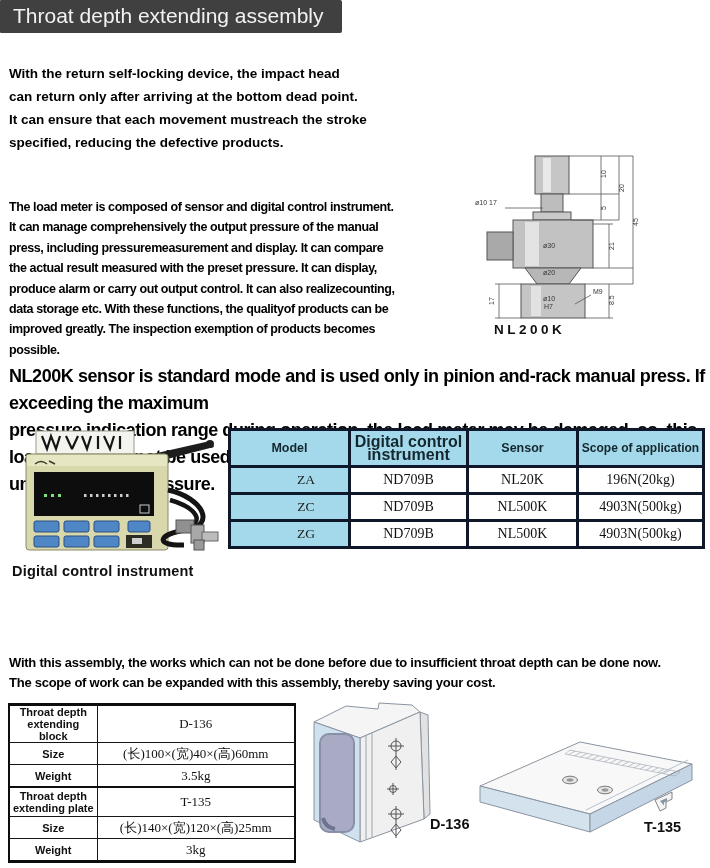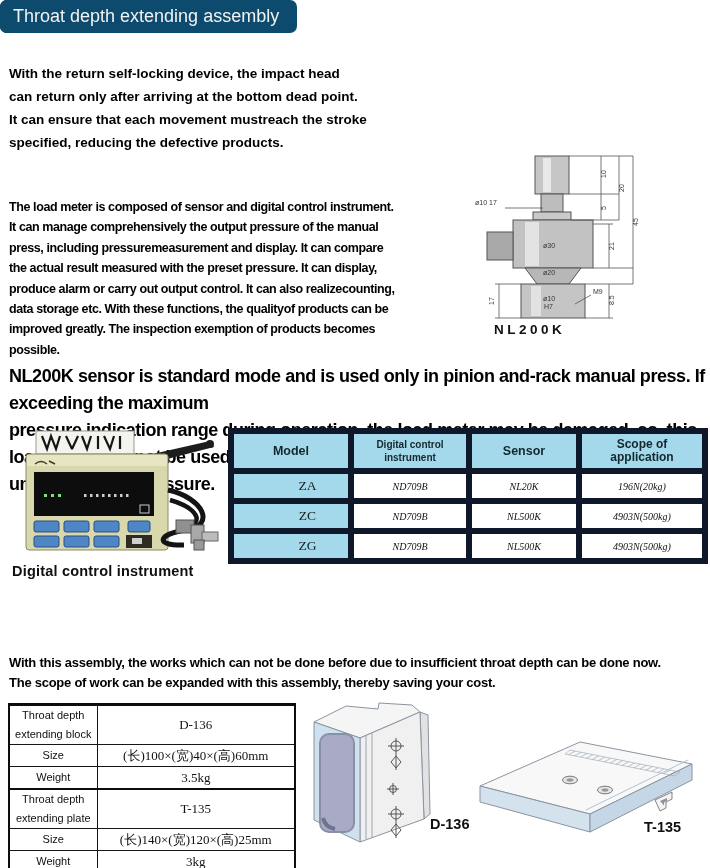--- a/index.html
+++ b/index.html
@@ -1,48 +1,48 @@
 <!DOCTYPE html>
 <html><head>
 <meta charset="utf-8">
 <style>
   html,body{margin:0;padding:0;}
   body{
     width:710px;height:868px;position:relative;background:#ffffff;
     font-family:"Liberation Sans",sans-serif;overflow:hidden;color:#1b1b1b;
   }
   .hdr{
-    position:absolute;background:#0c4a6e;color:#f2f2f2;
-    font-size:18px;line-height:20px;padding:6px 18px 7px 13px;
-    border-radius:7px;white-space:nowrap;
+    position:absolute;background:#404040;color:#f2f2f2;
+    font-size:21px;line-height:20px;padding:6px 18px 7px 13px;
+    border-radius:2px;white-space:nowrap;
   }
   .para{position:absolute;font-weight:bold;color:#000000;white-space:pre-line;}
   #para1{left:9px;top:62px;font-size:13.5px;line-height:23px;}
   #para2{left:9px;top:197px;font-size:12.5px;line-height:20.4px;letter-spacing:-0.4px;width:470px;}
   #para3{left:9px;top:363px;font-size:18px;line-height:27px;letter-spacing:-0.45px;width:700px;}
   #para4{left:9px;top:653px;font-size:13px;line-height:20px;letter-spacing:-0.25px;width:702px;}
 
   
   #modelTable{position:absolute;left:228px;top:428px;border-collapse:collapse;table-layout:fixed;}
-  #modelTable,#modelTable td,#modelTable th{border:6px solid #0f172a;}
+  #modelTable,#modelTable td,#modelTable th{border:3px solid #0f172a;}
   #modelTable{border:2px solid #1c1c1c;}
   #modelTable th{
     background:#a3d9ea;font-size:12.5px;font-weight:bold;color:#14272e;
     height:32px;padding:1px 2px;white-space:pre-line;line-height:13px;
   }
-  #modelTable th.small{font-size:10px;}
+  #modelTable th.small{font-size:16px;}
   #modelTable td{height:24px;text-align:center;padding:0 2px;}
   #modelTable td.model{background:#a3d9ea;font-family:"Liberation Serif",serif;font-size:13.5px;padding-left:35px;}
-  #modelTable td.val{font-family:"Liberation Serif",serif;font-size:10px;color:#111;font-style:italic;}
+  #modelTable td.val{font-family:"Liberation Serif",serif;font-size:14px;color:#111;}
 
   
   #specTable{position:absolute;left:8px;top:703px;border-collapse:collapse;table-layout:fixed;}
   #specTable td{border:1px solid #161616;text-align:center;padding:0 2px;}
   #specTable{border:2px solid #0d0d0d;border-top-width:3px;border-bottom-width:3px;}
-  #specTable td.lbl{font-weight:normal;font-size:11px;line-height:19px;color:#101010;}
+  #specTable td.lbl{font-weight:bold;font-size:11px;line-height:12px;color:#101010;}
   #specTable td.v{font-family:"Liberation Serif",serif;font-size:13px;color:#111;}
   #specTable tr.tall td{height:28px;}
   #specTable tr.short td{height:21px;}
   #specTable tr.group td{border-top:2.5px solid #0d0d0d;}
 
   .caption{position:absolute;font-weight:bold;color:#101010;}
   #instrCaption{left:12px;top:563px;font-size:14.5px;letter-spacing:0.2px;}
   #nlCaption{left:494px;top:322px;font-size:13.5px;letter-spacing:3.5px;}
   #d136Label{left:430px;top:816px;font-size:14.5px;}
   #t135Label{left:644px;top:819px;font-size:14.5px;}

